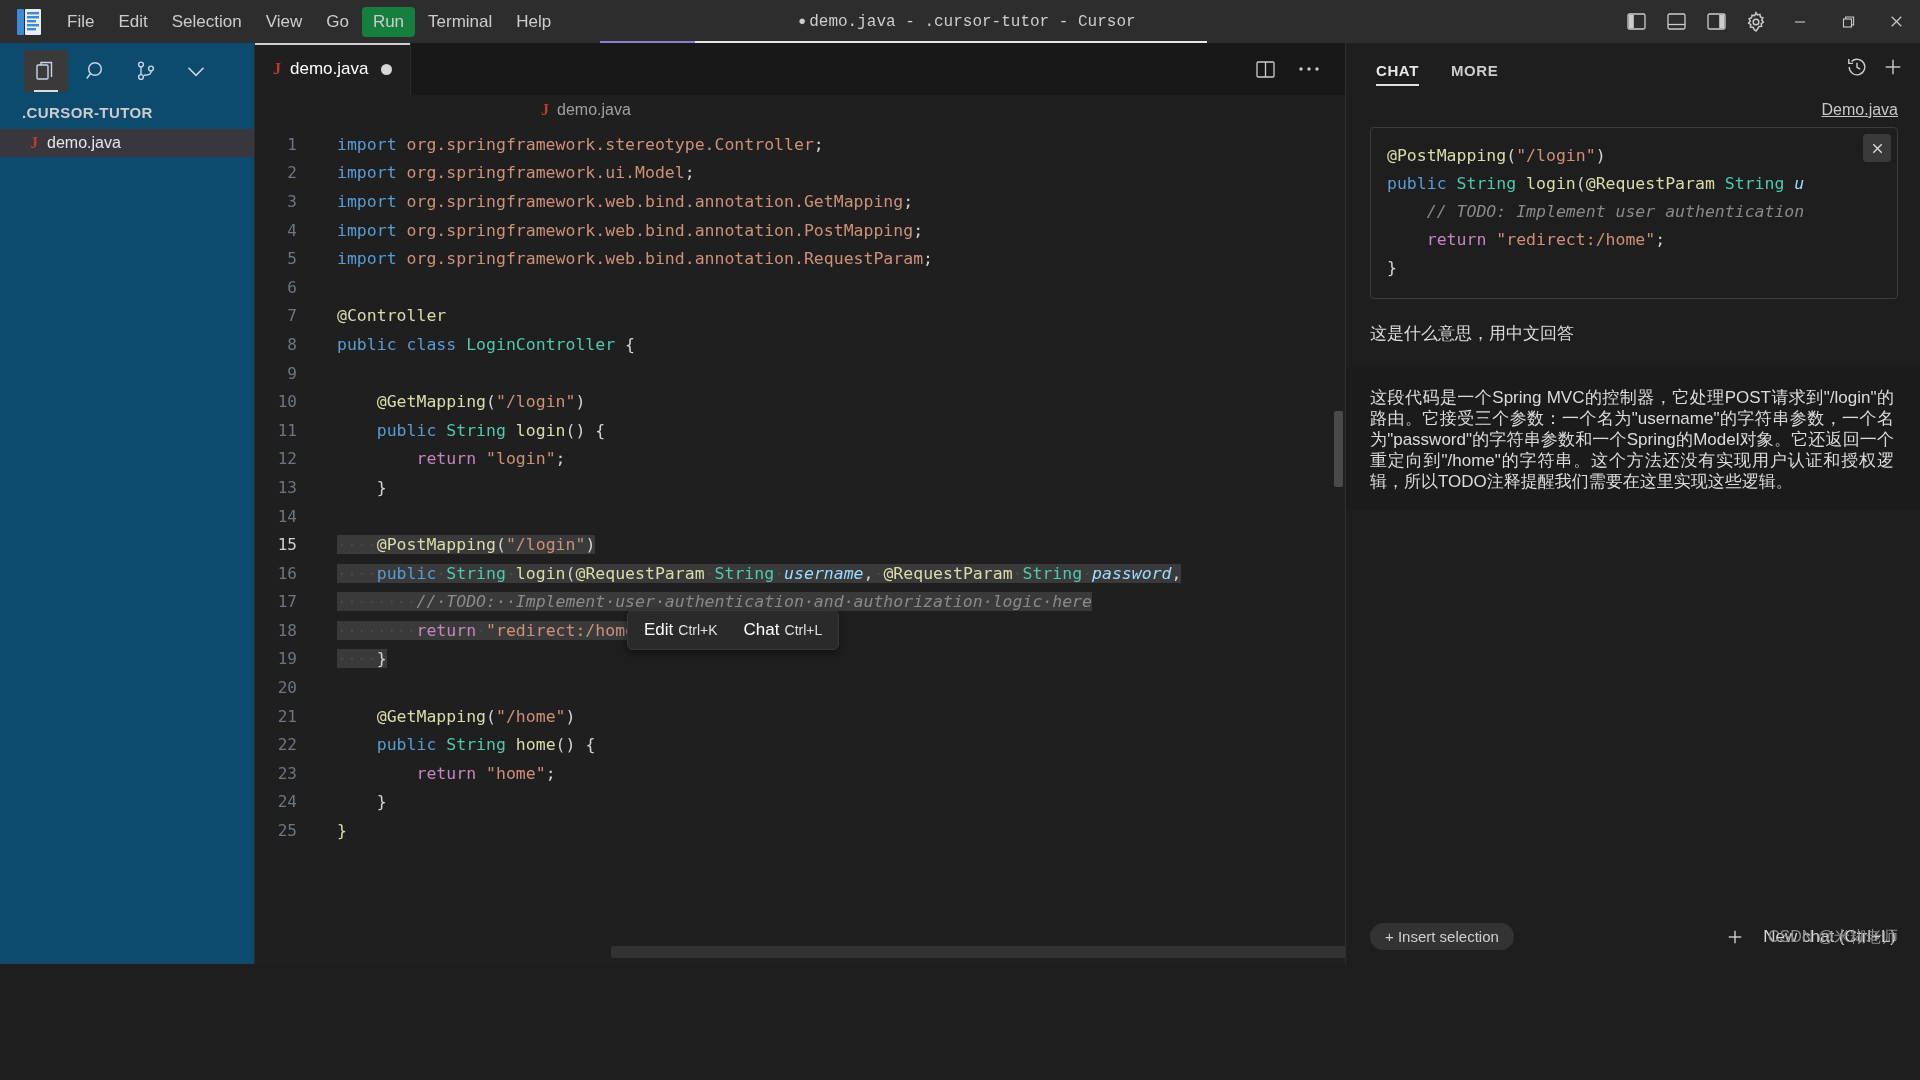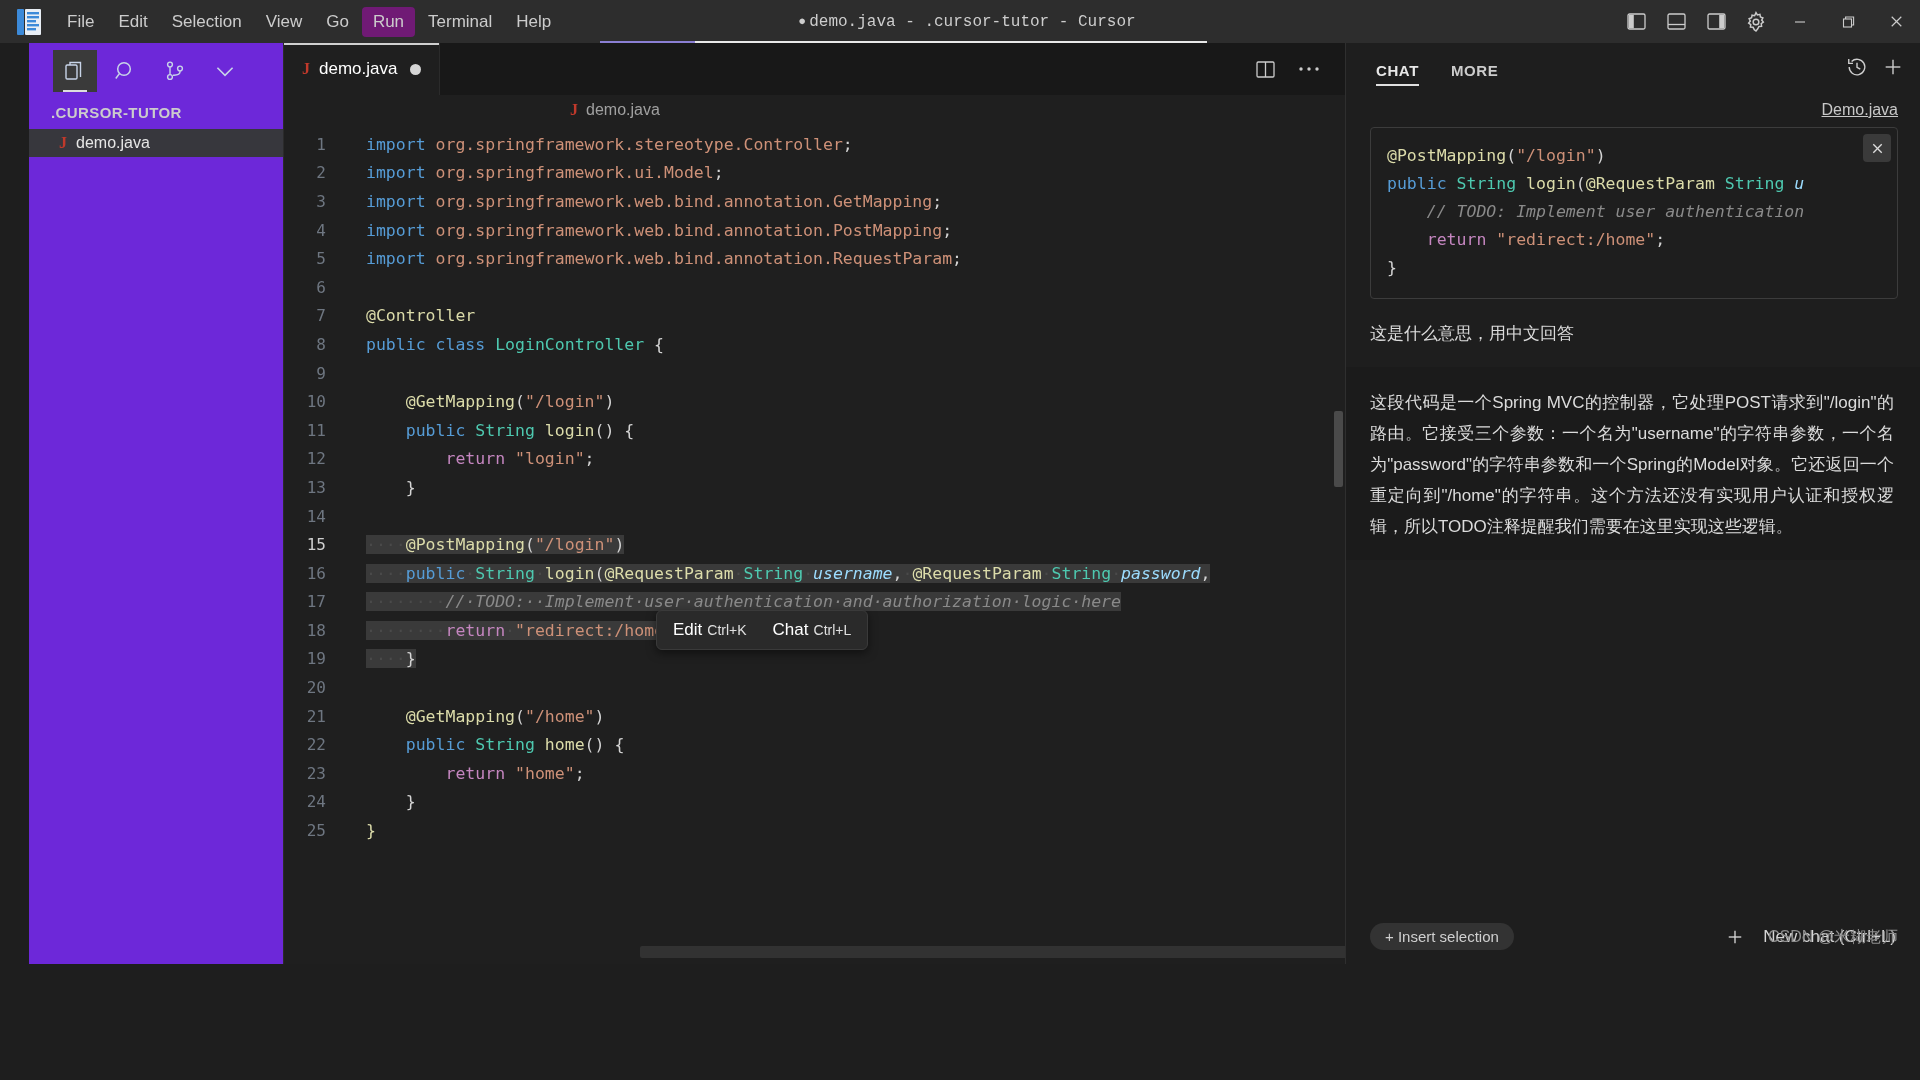--- a/index.html
+++ b/index.html
@@ -17,21 +17,21 @@
     height: 43px; background: #2d2d2d; display: flex; align-items: center;
     flex: 0 0 43px; position: relative;
   }
   .logo { width: 30px; height: 30px; margin-left: 14px; margin-right: 12px;
     display: flex; align-items: center; justify-content: center; }
   .menu { display: flex; align-items: center; gap: 2px; }
   .menu-item {
     font-size: 17px; color: #cccccc; padding: 4px 11px; border-radius: 4px;
     line-height: 22px; white-space: nowrap;
   }
-  .menu-item.active { background: #701a75; }
+  .menu-item.active { background: #15803d; }
   .win-title {
     position: absolute; left: 14px; right: 0; text-align: center;
     font-size: 16px; color: #cdcdcd; pointer-events: none; font-family: Liberation Mono, monospace;
   }
   .win-title .dot { font-size: 13px; vertical-align: middle; margin-right: 3px; }
   .title-right { margin-left: auto; display: flex; align-items: center; height: 43px; }
   .tb-icon { width: 40px; height: 43px; display: flex; align-items: center; justify-content: center; }
   .wc { width: 48px; height: 43px; display: flex; align-items: center; justify-content: center; }
   .accent-underline {
     position: absolute; top: 41px; left: 600px; width: 95px; height: 3px;
@@ -40,22 +40,22 @@
   .accent-underline2 {
     position: absolute; top: 41px; left: 695px; width: 512px; height: 2px;
     background: #e8e8e8;
   }
 
   
   .body { flex: 1; display: flex; min-height: 0; }
 
   
   .sidebar {
-    width: 255px; flex: 0 0 255px; background: #6d28d9;
-    display: flex; flex-direction: column; border-right: 1px solid #2b2b2b; margin-left: 29px;
+    width: 255px; flex: 0 0 255px; background: #0c4a6e;
+    display: flex; flex-direction: column; border-right: 1px solid #2b2b2b;
   }
   .activity-row { height: 55px; display: flex; align-items: center; gap: 6px; padding-left: 24px; }
   .act-icon { width: 44px; height: 42px; display: flex; align-items: center; justify-content: center; position: relative; }
   .act-icon.sel::after {
     content: ""; position: absolute; bottom: 0px; left: 10px; right: 10px; height: 2px; background: #ddd;
   }
   .explorer-title {
     font-size: 15px; font-weight: bold; color: #cccccc; letter-spacing: .4px;
     padding: 6px 0 8px 22px;
   }
@@ -156,21 +156,21 @@
   }
   .cb-close {
     position: absolute; right: 6px; top: 6px; width: 28px; height: 28px;
     background: #3a3a3a; border-radius: 4px; display: flex; align-items: center; justify-content: center;
   }
   .user-msg {
     padding: 22px 26px 20px 24px; font-size: 17px; color: #dcdcdc; line-height: 26px;
   }
   .ai-msg {
     padding: 20px 26px 18px 24px; font-size: 17px; color: #dcdcdc;
-    line-height: 31px; background: #1b1b1b; text-align: justify;
+    line-height: 21px; background: #1b1b1b; text-align: justify;
   }
   .chat-foot { padding: 0 0 14px 0; }
   .chat-input {
     padding: 12px 24px 8px 24px; font-size: 17px; color: #7d7d7d; position: relative;
   }
   .caret { position: absolute; left: 23px; top: 12px; width: 2px; height: 22px; background: #ddd; }
   .chip-row { display: flex; align-items: center; padding: 4px 24px 0 24px; }
   .chip {
     background: #333333; color: #d0d0d0; font-size: 15px; border-radius: 14px;
     padding: 5px 15px;

